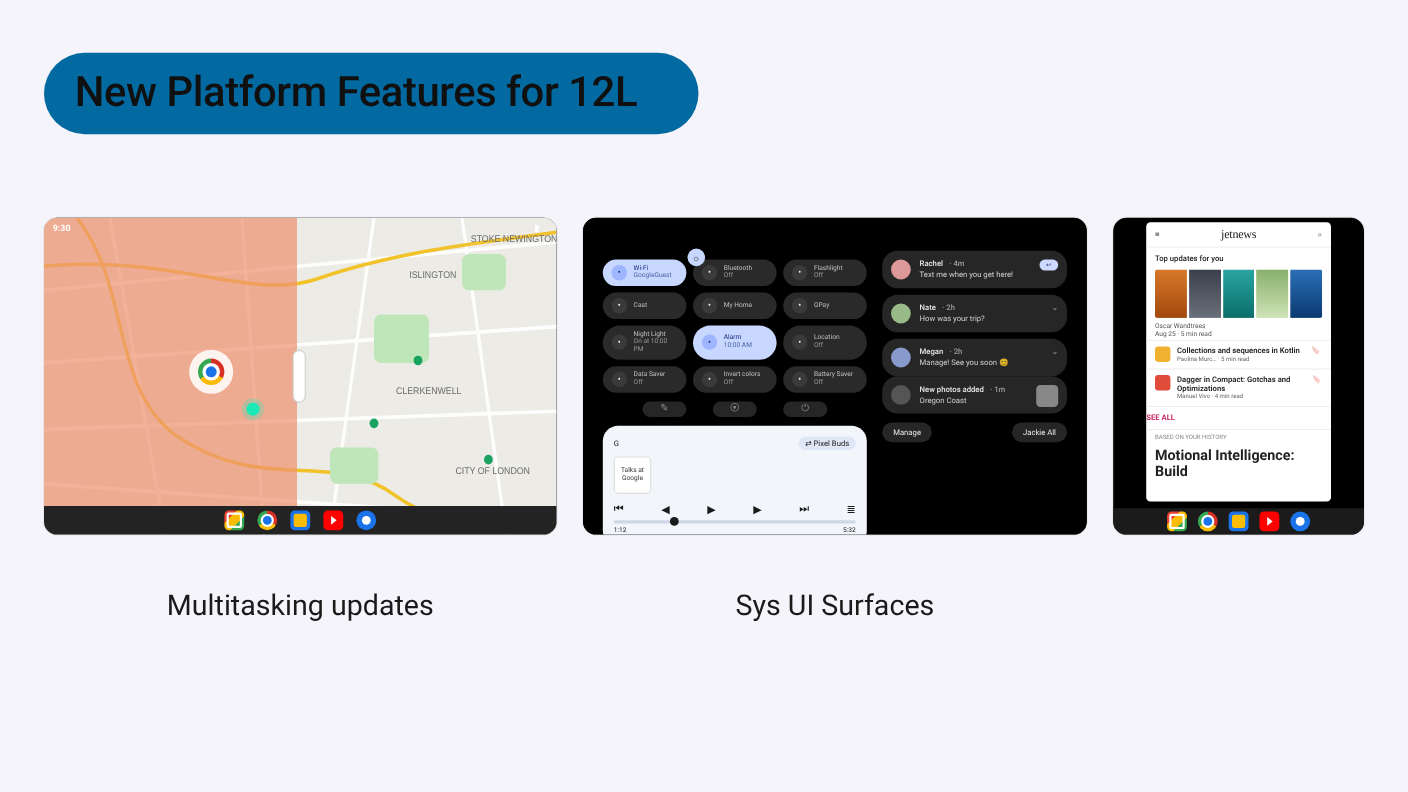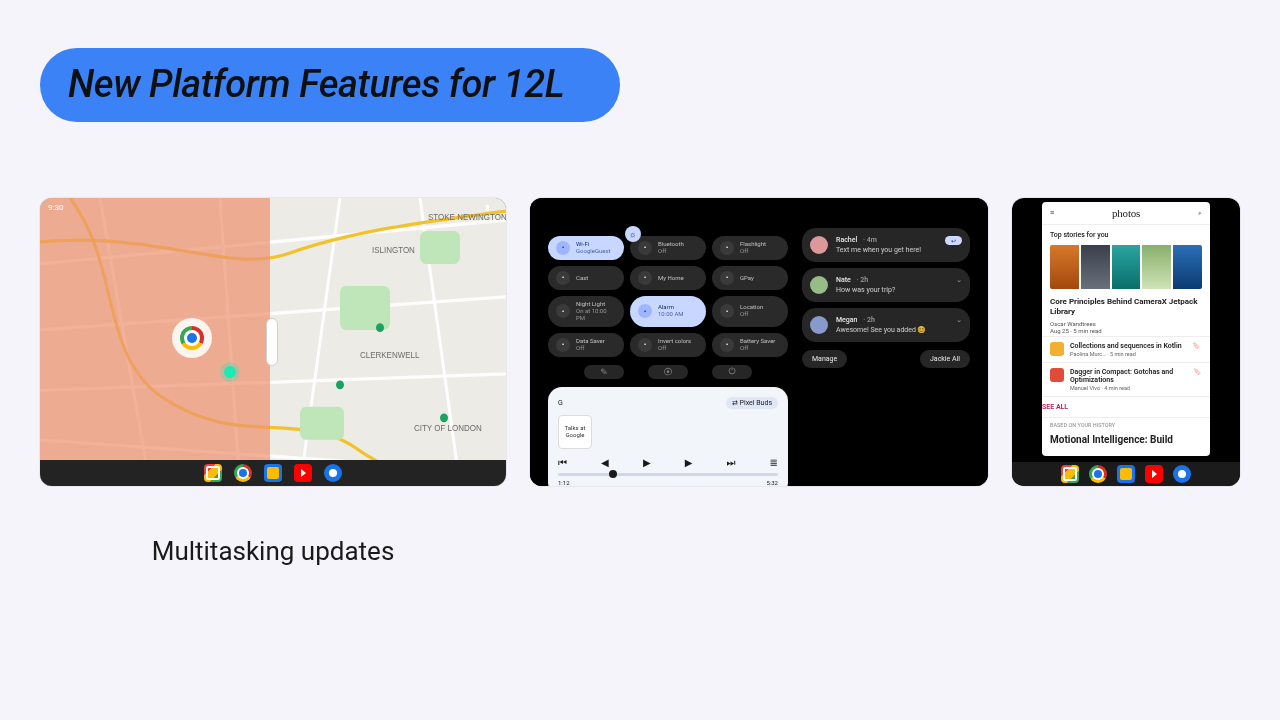--- a/index.html
+++ b/index.html
@@ -7,26 +7,25 @@
   body {
     background: #f5f4fa;
     font-family: -apple-system, "Segoe UI", Roboto, Helvetica, Arial, sans-serif;
     color: #1a1a1a;
   }
   .slide { position: relative; width: 100%; height: 100%; padding: 48px 40px; }
   .title-pill {
     display: inline-block;
     padding: 14px 56px 16px 28px;
     border-radius: 999px;
-    background: #3b82f6;
+    background: #0369a1;
     font-size: 38px;
     font-weight: 500;
     color: #101010;
     letter-spacing: -0.01em;
-    font-style: italic;
   }
   .row {
     display: flex;
     gap: 24px;
     margin-top: 76px;
     align-items: flex-start;
   }
   .card { display: flex; flex-direction: column; align-items: center; }
   .caption {
     margin-top: 50px;
@@ -49,21 +48,21 @@
   
   .a .map-area { position: absolute; inset: 0; background: #e8e8e8; }
   .a .map-area svg { width: 100%; height: 100%; display: block; }
   .a .overlay {
     position: absolute; left: 0; top: 0; width: 230px; height: 262px;
     background: rgba(237,147,113,0.72);
   }
   .a .statusbar {
     position: absolute; top: 0; left: 0; right: 8px; height: 18px;
     display: flex; justify-content: space-between; align-items: center;
-    padding: 0 8px; color: #fff; font-size: 8px;
+    padding: 0 8px; color: #fff; font-size: 8px; font-weight: bold;
   }
   .a .chrome-circ {
     position: absolute; left: 132px; top: 120px; width: 40px; height: 40px;
     border-radius: 50%; background: rgba(255,255,255,0.85);
     display: flex; align-items: center; justify-content: center;
   }
   .a .drag-handle {
     position: absolute; left: 226px; top: 120px; width: 12px; height: 48px;
     background: #fff; border-radius: 8px; border: 1px solid #d0d0d0;
   }
@@ -141,21 +140,21 @@
   .c .hero .h5{background:linear-gradient(#2b6fb6,#0b3a72);}
   .c .h-title{padding:4px 8px;font-weight:700;font-size:8px;line-height:1.2;}
   .c .byline{padding:0 8px 2px;font-size:6px;color:#555;}
   .c .listitm{display:flex;gap:6px;padding:5px 8px;border-top:1px solid #eee;align-items:flex-start;}
   .c .thumb{width:14px;height:14px;border-radius:3px;flex-shrink:0;}
   .c .listitm .tt{font-weight:600;font-size:7px;line-height:1.15;}
   .c .listitm .by{font-size:5.5px;color:#666;margin-top:1px;}
   .c .listitm .bm{margin-left:auto;width:10px;height:10px;opacity:.3;}
   .c .seeall{color:#c2185b;font-weight:600;text-align:left;padding:6px 0;border-top:1px solid #eee;font-size:7px;}
   .c .based{padding:4px 8px;font-size:5.5px;color:#888;border-top:1px solid #eee;}
-  .c .btm{padding:2px 8px 0;font-weight:700;font-size:10px;}
+  .c .btm{padding:2px 8px 0;font-weight:700;font-size:13px;}
   .c .taskbar{position:absolute;left:0;right:0;bottom:0;height:24px;background:#1b1b1b;display:flex;align-items:center;justify-content:center;gap:10px;}
 
   .chrome-glyph{width:24px;height:24px;border-radius:50%;background:conic-gradient(#d93025 0 33%,#fbbc05 33% 66%,#34a853 66% 100%);position:relative;}
   .chrome-glyph::after{content:"";position:absolute;inset:7px;border-radius:50%;background:#1a73e8;box-shadow:0 0 0 3px #fff;}
 </style>
 </head>
 <body>
 
 <div class="slide">
   <div class="title-pill">New Platform Features for 12L</div>
@@ -360,50 +359,56 @@
                 <div class="notif n">
                   <div class="av"></div>
                   <div class="nm"><span>Nate</span><span class="tm"> · 2h</span></div>
                   <div class="msg">How was your trip?</div>
                   <div class="chev">⌄</div>
                 </div>
                 <div style="height: 6px;"></div>
                 <div class="notif m">
                   <div class="av"></div>
                   <div class="nm"><span>Megan</span><span class="tm"> · 2h</span></div>
-                  <div class="msg">Awesome! See you added 😊</div>
+                  <div class="msg">Manage! See you soon 😊</div>
                   <div class="chev">⌄</div>
+                </div>
+                <div class="notif ph ph">
+                  <div class="av"></div>
+                  <div class="nm"><span>New photos added</span><span class="tm"> · 1m</span></div>
+                  <div class="msg">Oregon Coast</div>
+                  <div class="thumb"></div>
                 </div>
               </div>
             <div class="nfoot">
               <div class="btn">Manage</div>
               <div class="btn">Jackie All</div>
             </div>
           </div>
         </div>
       </div>
+      <div class="caption">Sys UI Surfaces</div>
     </div>
 
     <div class="card">
       <div class="tablet c">
         <div class="panel">
           <div class="appbar">
             <span>≡</span>
-            <span class="nm">photos</span>
+            <span class="nm">jetnews</span>
             <span>⌕</span>
           </div>
-          <div class="sect">Top stories for you</div>
+          <div class="sect">Top updates for you</div>
           <div class="hero">
             <div class="h1"></div>
               <div class="h2"></div>
               <div class="h3"></div>
               <div class="h4"></div>
               <div class="h5"></div>
           </div>
-          <div class="h-title">Core Principles Behind CameraX Jetpack Library</div>
           <div class="byline">
             <span>Oscar Wandtrees</span><br><span>Aug 25 · 5 min read</span>
           </div>
           <div id="article-list">
               <div class="listitm">
                 <div class="thumb" style="background:#f0b030"></div>
                 <div>
                   <div class="tt">Collections and sequences in Kotlin</div>
                   <div class="by">Paolina Murc… · 5 min read</div>
                 </div>

